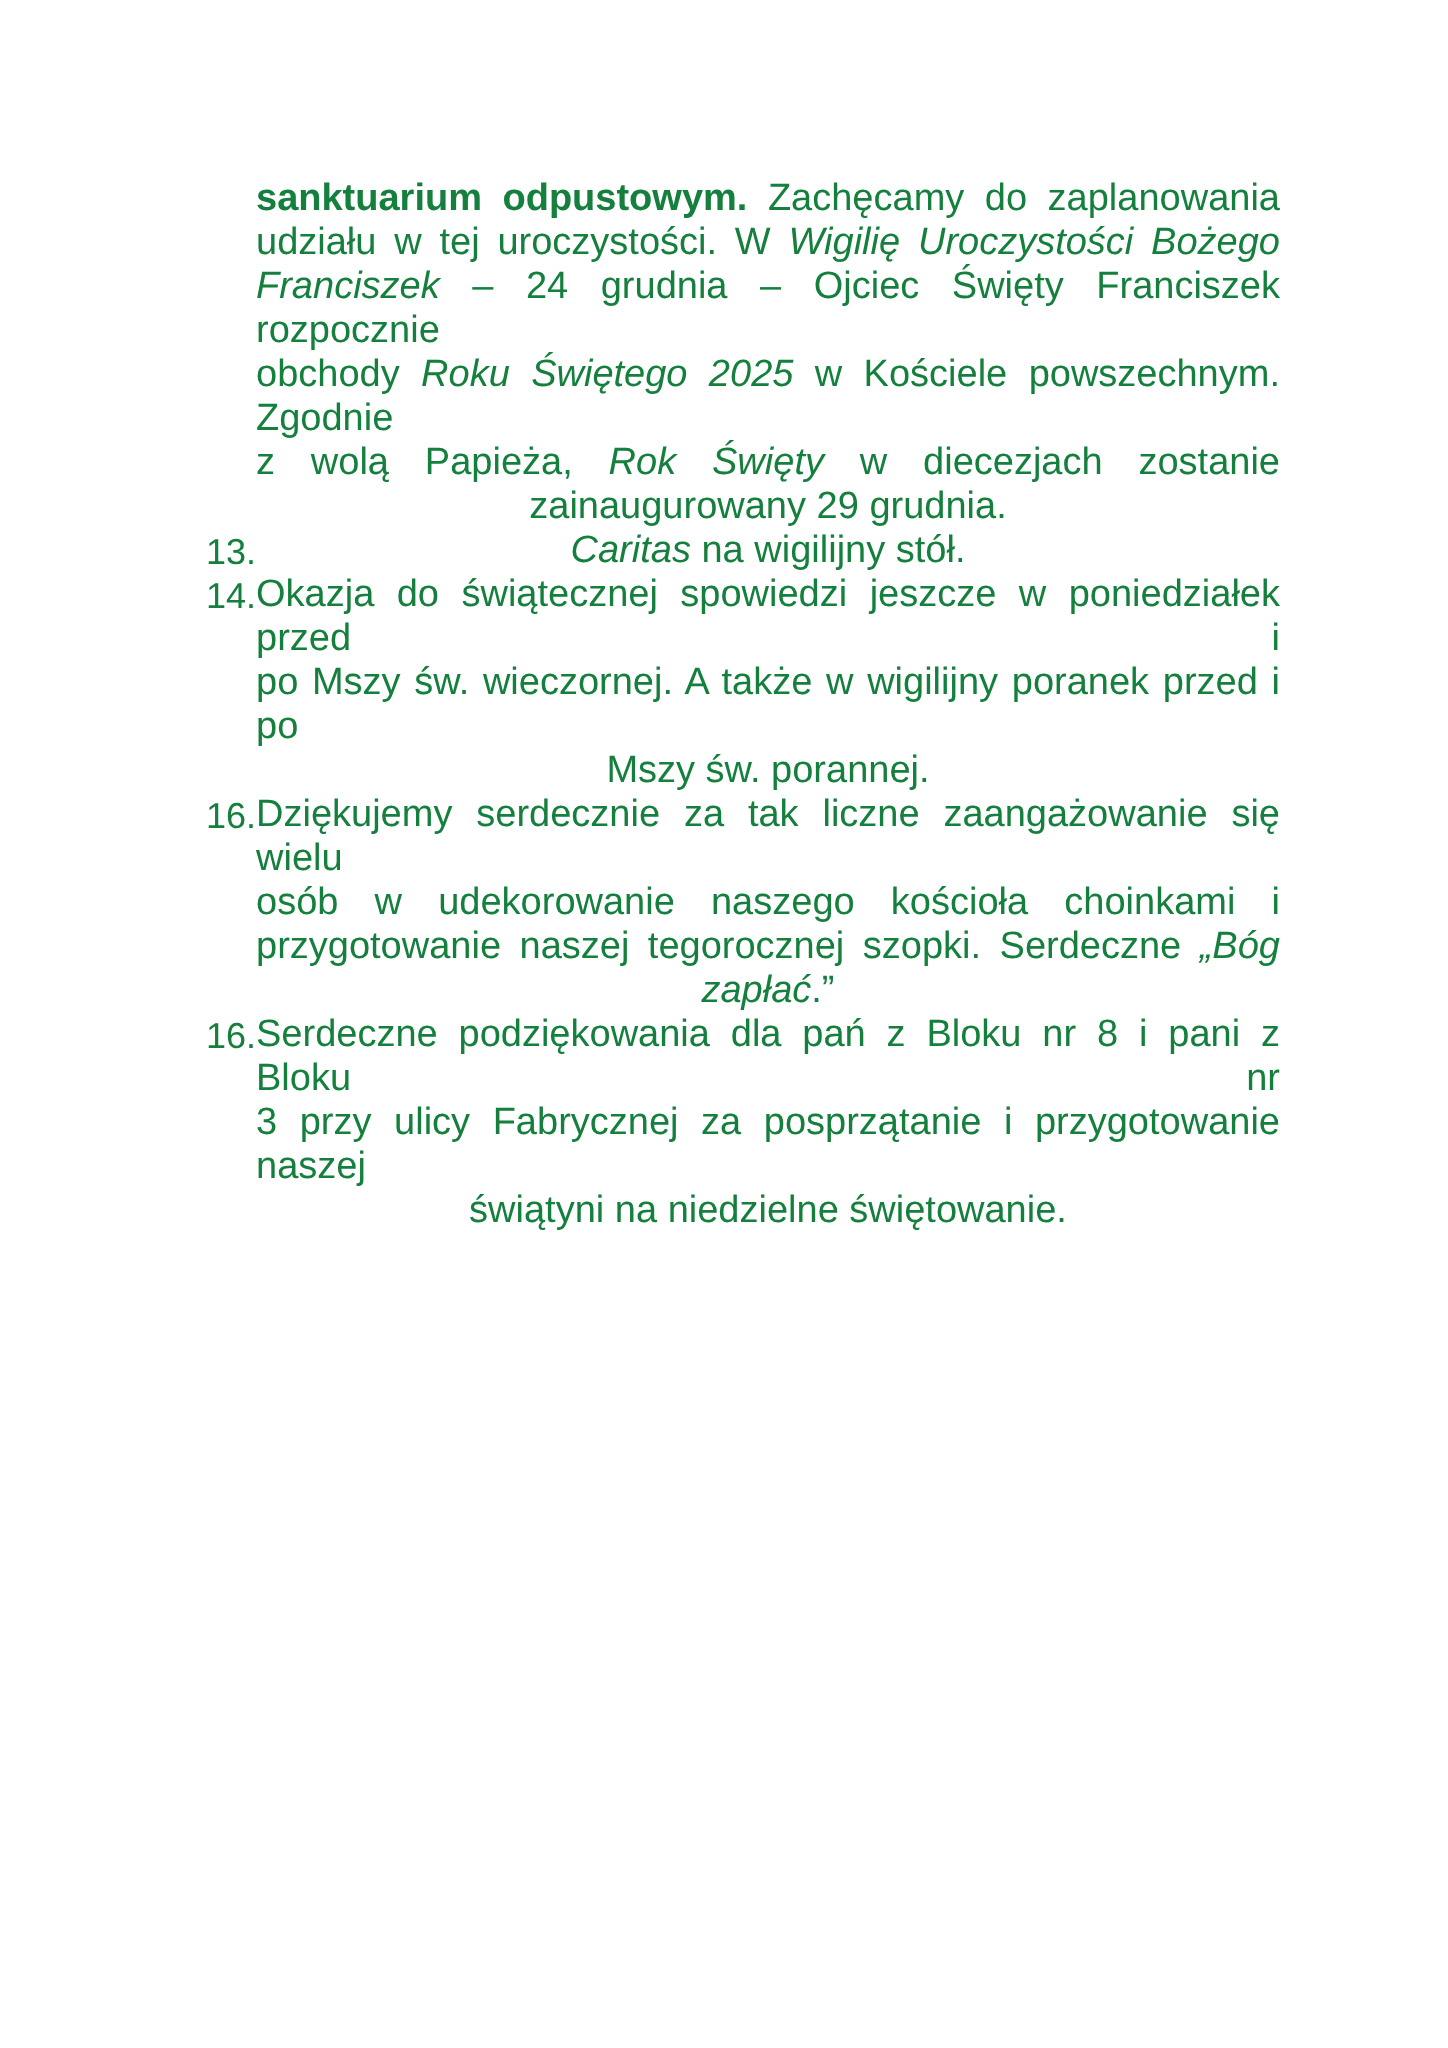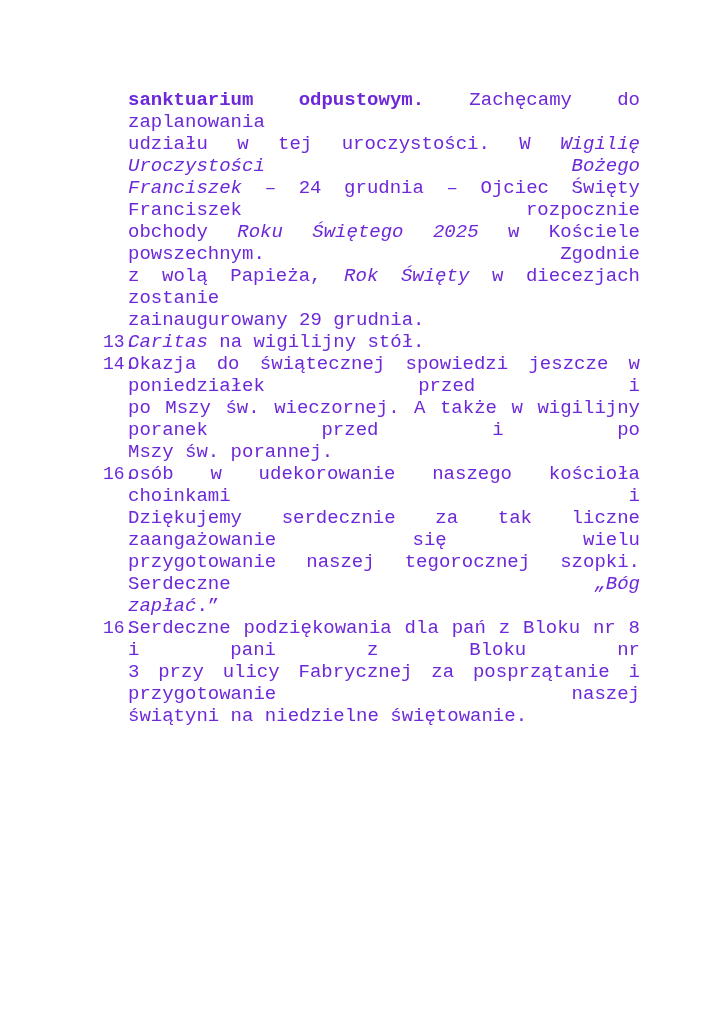--- a/index.html
+++ b/index.html
@@ -6,22 +6,22 @@
     margin: 0;
     padding: 0;
     background: #ffffff;
   }
   .page {
     position: relative;
     width: 724px;
     height: 1024px;
     background: #ffffff;
     overflow: hidden;
-    font-family: Liberation Mono, monospace;
-    color: #6d28d9;
+    font-family: Liberation Sans, sans-serif;
+    color: #15803d;
   }
   .content {
     position: absolute;
     left: 103px;
     top: 89px;
     width: 537px;
   }
   .para {
     display: flex;
     align-items: flex-start;
@@ -33,21 +33,21 @@
     line-height: 22px;
     white-space: nowrap;
   }
   .text {
     width: 512px;
     flex: 0 0 512px;
   }
   .line {
     font-size: 19px;
     line-height: 22px;
-    text-align: left;
+    text-align: center;
   }
   .line.just {
     text-align: justify;
     text-align-last: justify;
   }
   .b { font-weight: bold; }
   .i { font-style: italic; }
 </style>
 </head>
 <body>
@@ -75,22 +75,22 @@
         <div class="num">14.</div>
         <div class="text">
           <div class="line just"><span>Okazja do świątecznej spowiedzi jeszcze w poniedziałek przed i</span></div>
           <div class="line just"><span>po Mszy św. wieczornej. A także w wigilijny poranek przed i po</span></div>
           <div class="line"><span>Mszy św. porannej.</span></div>
         </div>
       </div>
       <div class="para">
         <div class="num">16.</div>
         <div class="text">
+          <div class="line just"><span>Dziękujemy serdecznie za tak liczne zaangażowanie się wielu</span></div>
           <div class="line just"><span>osób w udekorowanie naszego kościoła choinkami i</span></div>
-          <div class="line just"><span>Dziękujemy serdecznie za tak liczne zaangażowanie się wielu</span></div>
           <div class="line just"><span>przygotowanie naszej tegorocznej szopki. Serdeczne </span><span class="i">„Bóg</span></div>
           <div class="line"><span class="i">zapłać</span><span>.”</span></div>
         </div>
       </div>
       <div class="para">
         <div class="num">16.</div>
         <div class="text">
           <div class="line just"><span>Serdeczne podziękowania dla pań z Bloku nr 8 i pani z Bloku nr</span></div>
           <div class="line just"><span>3 przy ulicy Fabrycznej za posprzątanie i przygotowanie naszej</span></div>
           <div class="line"><span>świątyni na niedzielne świętowanie.</span></div>

